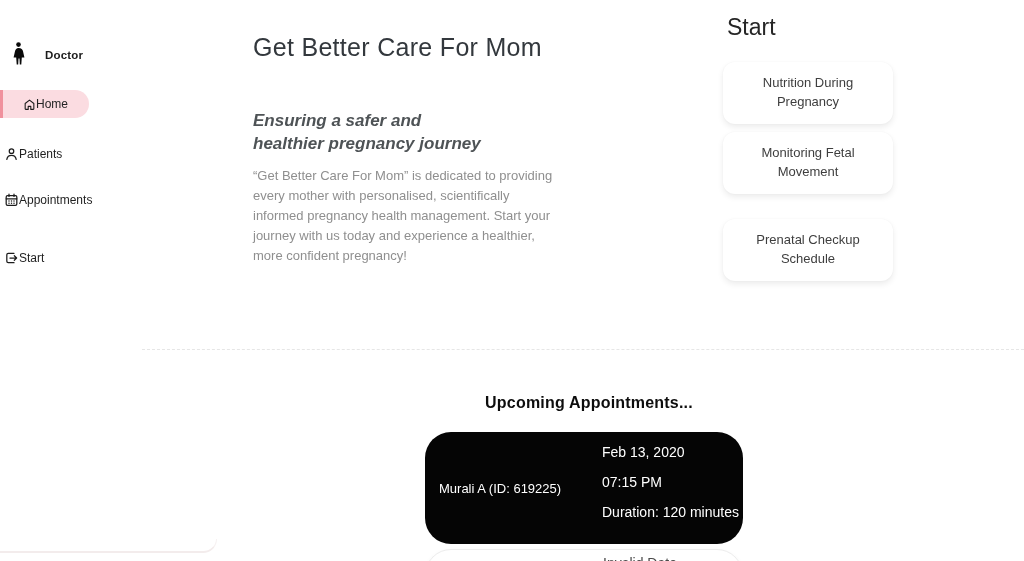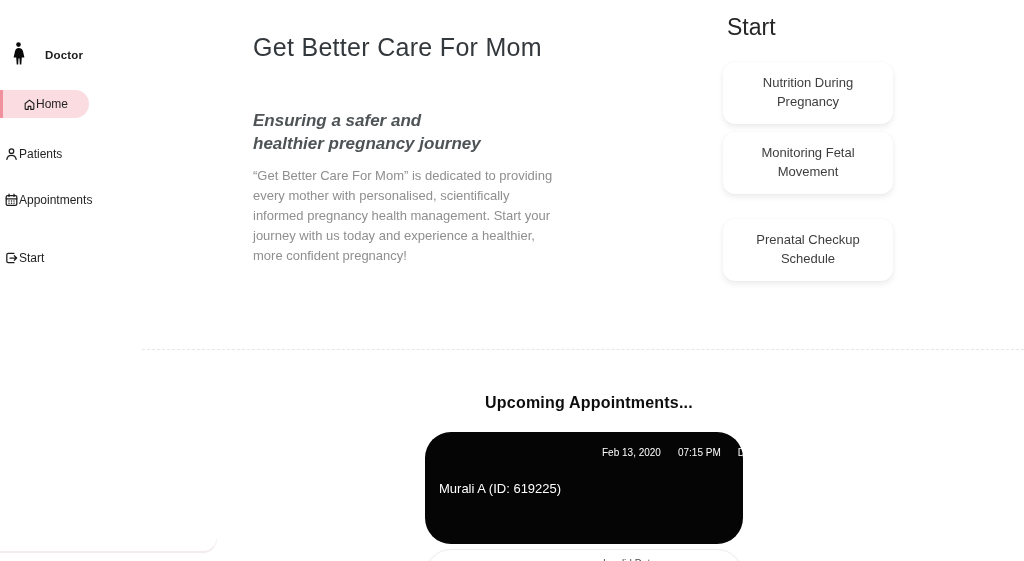--- a/index.html
+++ b/index.html
@@ -58,21 +58,21 @@
   .appt-heading { left: 148px; top: 394px; width: 882px; text-align: center;
     font-size: 16px; font-weight: 700; color: #0d0d0d; letter-spacing: .2px; }
   .appt-card { left: 425px; width: 318px; border-radius: 26px; }
   .appt-card-dark { top: 432px; height: 112px; background: #050505; color: #fff; }
   .appt-card-light { top: 549px; height: 90px; background: #fff;
     border: 1px solid #ededed; color: #4a4a4a;
     box-shadow: 0 2px 5px rgba(0,0,0,0.05); }
   .appt-name { position: absolute; left: 14px; top: 50%; transform: translateY(-50%);
     font-size: 13px; white-space: nowrap; }
   .appt-details { position: absolute; left: 177px; top: 14px; display: flex;
-    gap: 17px; font-size: 10px; }
+    flex-direction: column; gap: 17px; font-size: 14px; }
   .appt-details div { line-height: 13px; white-space: nowrap; }
   .appt-card-light .appt-details { top: 7px; }
 </style>
 </head>
 <body>
 
 <div class="abs sidebar">
 
   <div class="abs profile-row" style="position:absolute;">
     <span class="ic">

